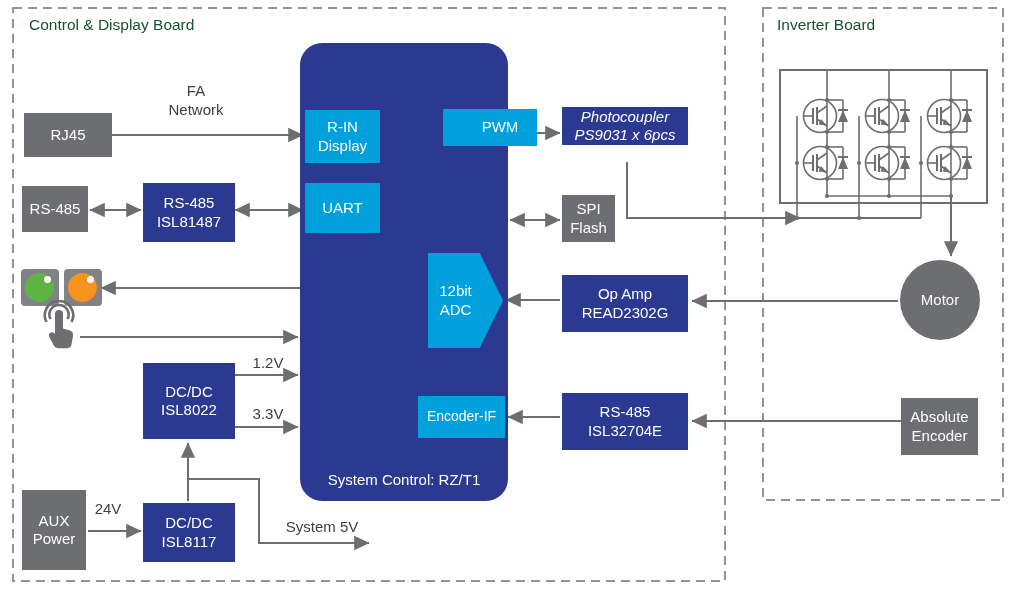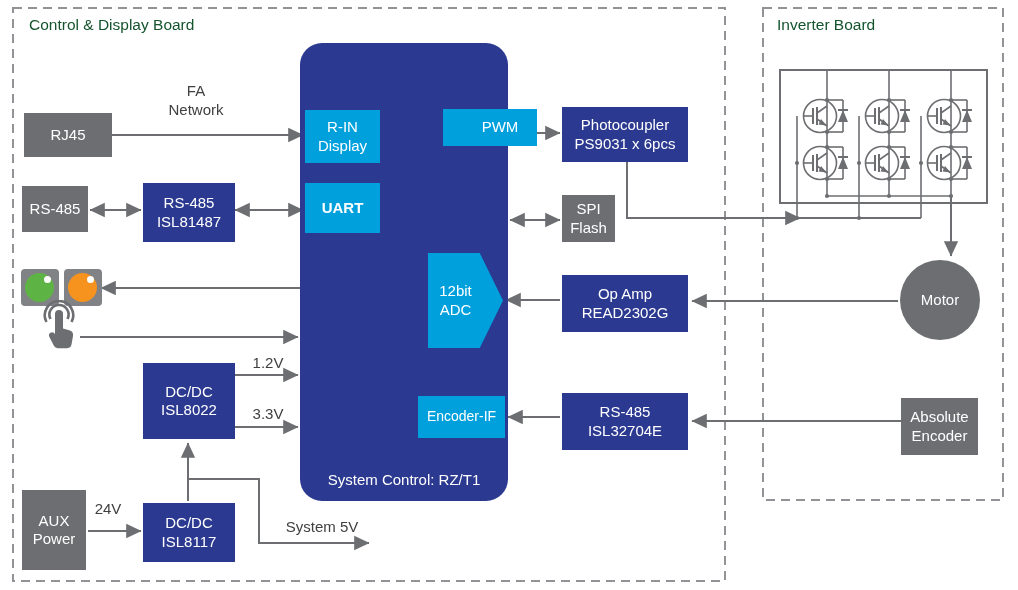--- a/index.html
+++ b/index.html
@@ -193,29 +193,29 @@
       <path d="M12.5,19 A9.6,9.6 0 1 1 29.5,19" fill="none" stroke="#6d6e71" stroke-width="2.6"></path>
       <path d="M17,14 a4,4 0 0 1 8,0 v14.5 l6.2,1.7 a5.2,5.2 0 0 1 3.8,5.8 l-1.5,8.6 a4.4,4.4 0 0 1 -4.3,3.6 h-9.4 a4.4,4.4 0 0 1 -3.9,-2.4 l-4.6,-9.1 a3.1,3.1 0 0 1 5.2,-3.3 l0.5,0.6 z" fill="#6d6e71"></path>
     </svg>
   </div>
 
   <div class="soc" style="left:300px;top:43px;width:208px;height:458px;">
     <div class="soc-label">System Control: RZ/T1</div>
   </div>
   <div class="sub" style="left:305px;top:110px;width:75px;height:53px;">R-IN
 Display</div>
-  <div class="sub" style="left:305px;top:183px;width:75px;height:50px;font-weight:bold;">UART</div>
+  <div class="sub" style="left:305px;top:183px;width:75px;height:50px;">UART</div>
   <div class="sub" style="left:443px;top:109px;width:74px;height:37px;padding-left:20px;">PWM</div>
   <div class="sub adc" style="left:428px;top:253px;width:75px;height:95px;">
     <span>12bit
 ADC</span>
   </div>
   <div class="sub" style="left:418px;top:396px;width:87px;height:42px;font-size:14px;">Encoder-IF</div>
 
-  <div class="blk blue" style="left:562px;top:107px;width:126px;height:55px;">Photocoupler
+  <div class="blk blue" style="left:562px;top:107px;width:126px;height:38px;font-style:italic;">Photocoupler
 PS9031 x 6pcs</div>
   <div class="blk gray" style="left:562px;top:195px;width:53px;height:47px;">SPI
 Flash</div>
   <div class="blk blue" style="left:562px;top:275px;width:126px;height:57px;">Op Amp
 READ2302G</div>
   <div class="blk blue" style="left:562px;top:393px;width:126px;height:57px;">RS-485
 ISL32704E</div>
 
   <div class="blk gray motor" style="left:900px;top:260px;width:80px;height:80px;">Motor</div>
   <div class="blk gray" style="left:901px;top:398px;width:77px;height:57px;">Absolute

